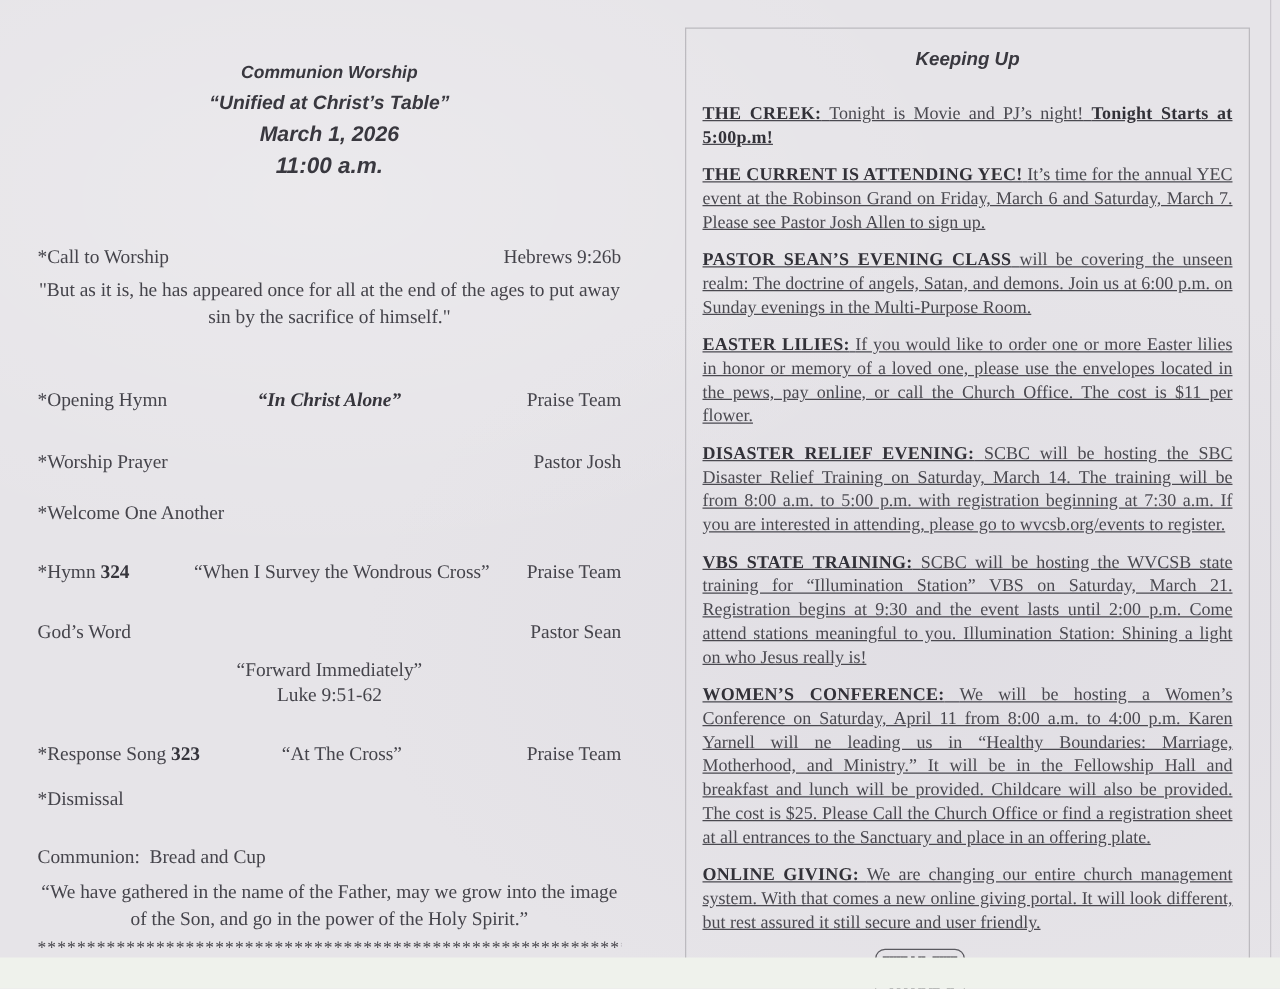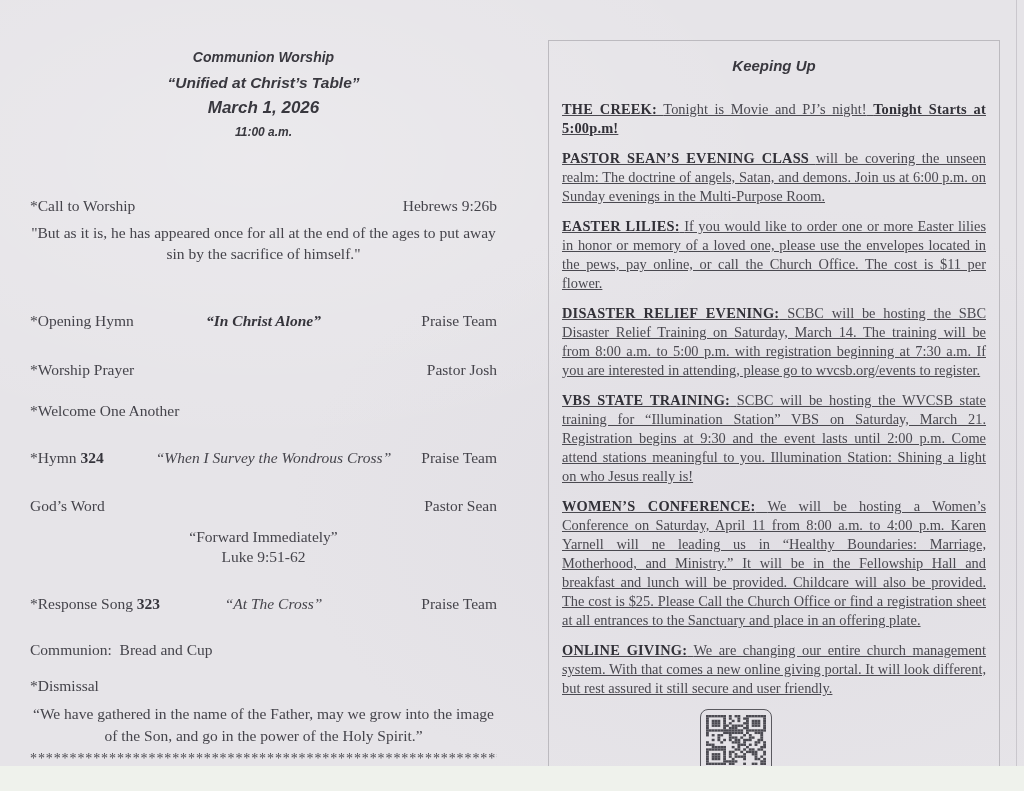--- a/index.html
+++ b/index.html
@@ -20,45 +20,45 @@
     font-size:15.5px; line-height:21px;
   }
   .masthead{
     padding-top:44px; text-align:center;
     font-family:"Liberation Sans", sans-serif;
     font-style:italic; font-weight:bold; color:#39383f;
   }
   .masthead .t1{font-size:14px; line-height:27px;}
   .masthead .t2{font-size:15.5px; line-height:24px;}
   .masthead .t3{font-size:17px; line-height:25px;}
-  .masthead .t4{font-size:12px; line-height:25px;}
+  .masthead .t4{font-size:18px; line-height:25px;}
   .srow{display:grid; grid-template-columns:1fr auto 1fr; align-items:baseline;}
   .srow .l{justify-self:start; white-space:pre-wrap;}
   .srow .c{justify-self:center; text-align:right;}
   .srow .r{justify-self:end; text-align:right;font-family:Liberation Serif, serif;}
   .bolded{font-weight:bold; color:#36353c;}
-  .ital{font-style:italic;margin-left:20px;}
+  .ital{margin-left:20px;}
   .bital{font-style:italic; font-weight:bold; color:#36353c;}
   .quote1{margin:6px 0 0 0; text-align:center;}
   .row-call{margin-top:50px;}
   .row-opening{margin-top:46px;}
   .row-welcome{margin-top:20px;}
   .row-prayer{margin-top:28px;}
   .row-hymn{margin-top:26px;}
   .row-word{margin-top:27px;}
   .sermon{margin-top:11px; text-align:center; line-height:20px;}
   .row-response{margin-top:26px;}
   .row-communion{margin-top:25px;}
   .row-dismissal{margin-top:15px;}
   .benediction{margin:7px 0 0 0; text-align:center; line-height:22px;}
   .stars{margin-top:1px; white-space:nowrap; overflow:hidden; font-size:14px; letter-spacing:.9px; color:#4a494f;}
   .row-ccl{margin-top:1px;}
   
   .panel{
-    position:absolute; left:548px; top:40px; width:452px; height:751px;
+    position:absolute; left:548px; top:22px; width:452px; height:751px;
     border:1px solid #bcbabf; box-sizing:border-box;
     padding:10px 13px;
   }
   .panel-title{
     margin:6px 0 0 0; text-align:center;
     font-family:"Liberation Sans", sans-serif;
     font-style:italic; font-weight:bold; font-size:15px; color:#39383f;
   }
   .ann{
     margin:0 0 11px 0; text-align:justify;
@@ -137,44 +137,45 @@
       <div>“Forward Immediately”</div>
       <div>Luke 9:51-62</div>
     </div>
 
     <div class="srow row-response">
       <span class="l"><span>*Response Song </span><span class="bolded">323</span></span>
       <span class="c ital">“At The Cross”</span>
       <span class="r">Praise Team</span>
     </div>
 
+    <div class="srow row-dismissal">
+      <span class="l">*Dismissal</span>
+    </div>
+
     <div class="srow row-communion">
       <span class="l">Communion:  Bread and Cup</span>
-    </div>
-
-    <div class="srow row-dismissal">
-      <span class="l">*Dismissal</span>
     </div>
 
     <p class="benediction">“We have gathered in the name of the Father, may we grow into the image of the Son, and go in the power of the Holy Spirit.”</p>
 
     <div class="stars">************************************************************************</div>
 
     <div class="srow row-ccl">
       <span class="l">*Congregation Standing</span>
       <span class="c"></span>
       <span class="r">CCL# 1272587</span>
     </div>
   </div>
 
   <aside class="panel">
     <h2 class="panel-title">Keeping Up</h2>
 
     <p class="ann"><b>THE CREEK:</b> <span>Tonight is Movie and PJ’s night!</span> <b>Tonight Starts at 5:00p.m!</b></p>
 
+    <p class="ann"><b>THE CURRENT IS ATTENDING YEC!</b> <span>It’s time for the annual YEC event at the Robinson Grand on Friday, March 6 and Saturday, March 7. Please see Pastor Josh Allen to sign up.</span></p>
 
     <p class="ann"><b>PASTOR SEAN’S EVENING CLASS</b> <span>will be covering the unseen realm: The doctrine of angels, Satan, and demons. Join us at 6:00 p.m. on Sunday evenings in the Multi-Purpose Room.</span></p>
 
     <p class="ann"><b>EASTER LILIES:</b> <span>If you would like to order one or more Easter lilies in honor or memory of a loved one, please use the envelopes located in the pews, pay online, or call the Church Office. The cost is $11 per flower.</span></p>
 
     <p class="ann"><b>DISASTER RELIEF EVENING:</b> <span>SCBC will be hosting the SBC Disaster Relief Training on Saturday, March 14. The training will be from 8:00 a.m. to 5:00 p.m. with registration beginning at 7:30 a.m. If you are interested in attending, please go to wvcsb.org/events to register.</span></p>
 
     <p class="ann"><b>VBS STATE TRAINING:</b> <span>SCBC will be hosting the WVCSB state training for “Illumination Station” VBS on Saturday, March 21. Registration begins at 9:30 and the event lasts until 2:00 p.m. Come attend stations meaningful to you. Illumination Station: Shining a light on who Jesus really is!</span></p>
 
     <p class="ann"><b>WOMEN’S CONFERENCE:</b> <span>We will be hosting a Women’s Conference on Saturday, April 11 from 8:00 a.m. to 4:00 p.m. Karen Yarnell will ne leading us in “Healthy Boundaries: Marriage, Motherhood, and Ministry.” It will be in the Fellowship Hall and breakfast and lunch will be provided. Childcare will also be provided. The cost is $25. Please Call the Church Office or find a registration sheet at all entrances to the Sanctuary and place in an offering plate.</span></p>

